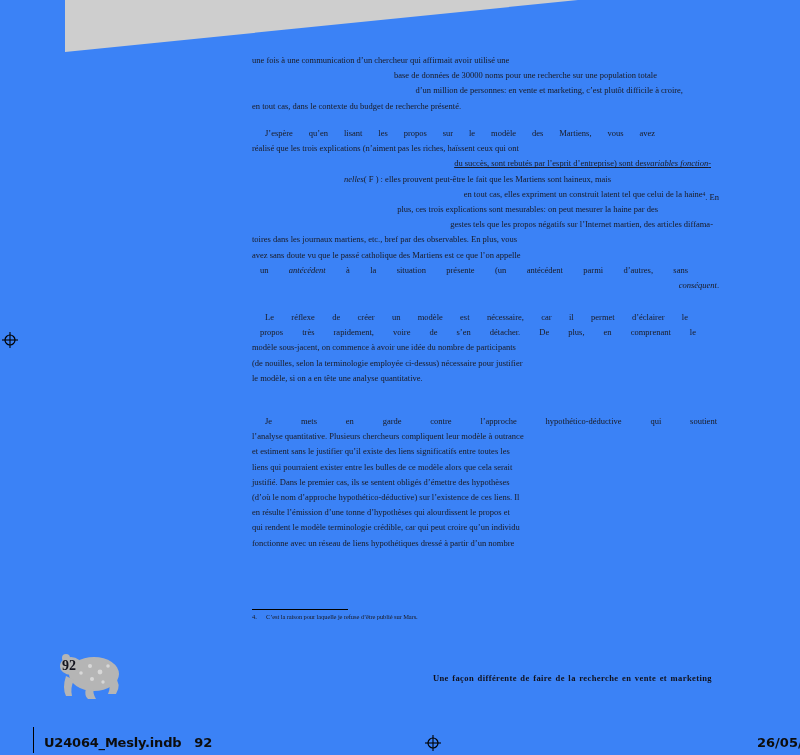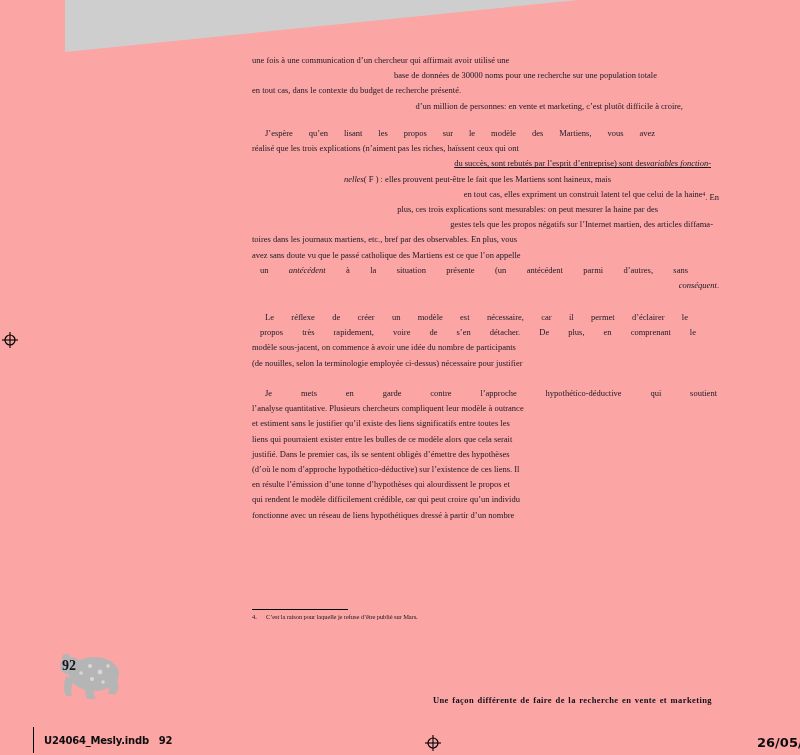--- a/index.html
+++ b/index.html
@@ -1,47 +1,47 @@
 <!DOCTYPE html>
 <html><head>
 <meta charset="utf-8">
 <style>
   html,body{margin:0;padding:0;background:#ffffff;}
-  .sheet{position:relative;width:800px;height:755px;background:#fca5a5;overflow:hidden;
+  .sheet{position:relative;width:800px;height:755px;background:#3b82f6;overflow:hidden;
          font-family:"Liberation Serif", serif;color:#1a1a22;}
   
   .wedge{position:absolute;left:65px;top:0;width:513px;height:52px;background:#cecece;
          clip-path:polygon(0 0,100% 0,0 100%);}
   
   .regmark{position:absolute;width:16px;height:16px;}
   .regmark-left{left:2px;top:332px;}
   .regmark-bottom{left:425px;top:735px;}
   
   .cropline{position:absolute;left:33px;top:727px;width:1px;height:26px;background:#000;}
   .slug{position:absolute;left:44px;top:735px;font-family:"DejaVu Sans",sans-serif;
-        font-size:10px;font-weight:bold;letter-spacing:-0.2px;color:#0d0d0d;white-space:pre;}
+        font-size:13px;font-weight:bold;letter-spacing:-0.2px;color:#0d0d0d;white-space:pre;}
   .slugdate{position:absolute;left:757px;top:735px;font-family:"DejaVu Sans",sans-serif;
         font-size:13px;font-weight:bold;color:#0d0d0d;}
   
   .content{position:absolute;left:252px;top:0;width:470px;font-size:8.5px;line-height:15.2px;}
   .para{position:absolute;left:0;width:470px;}
   .line{height:15.2px;white-space:normal;}
   .line.b{display:flex;justify-content:flex-end;}
   .line.b span{white-space:pre;}
   .line.s{text-align:justify;text-align-last:justify;margin-left:8px;}
   .it{font-style:italic;}
   .sup{font-size:5.5px;vertical-align:super;}
   
   .fnrule{position:absolute;left:252px;top:609px;width:96px;height:1px;background:#000;}
   .footnote{position:absolute;left:252px;top:613px;font-size:6.5px;letter-spacing:-0.1px;color:#1a1a22;}
   .footnote .fn-num{display:inline-block;width:14px;}
   
   .frog{position:absolute;left:56px;top:646px;}
   .pagenum{position:absolute;left:62px;top:658px;font-size:14px;font-weight:bold;color:#14141e;}
-  .runfoot{position:absolute;left:400px;top:695px;width:312px;text-align:right;
+  .runfoot{position:absolute;left:400px;top:673px;width:312px;text-align:right;
            font-size:8.5px;font-weight:bold;letter-spacing:0.4px;word-spacing:1px;color:#10101a;}
 </style>
 </head>
 <body>
 
 <div class="sheet">
 
   <div class="wedge"></div>
 
   <svg class="regmark regmark-left" viewBox="0 0 16 16">
@@ -56,25 +56,25 @@
     <line x1="0" y1="8" x2="16" y2="8" stroke="#000" stroke-width="1.1"></line>
   </svg>
 
   <div class="content" id="content">
       <div class="para" style="top: 53px;">
         <div class="line n"><span>une fois à une communication d’un chercheur qui affirmait avoir utilisé une</span></div>
         <div class="line b" style="width: 405px;">
           <span>base de données de 30</span>
           <span>000 noms pour une recherche sur une population totale</span>
         </div>
-        <div class="line n"><span>en tout cas, dans le contexte du budget de recherche présenté.</span></div>
         <div class="line b" style="width: 431px;">
           <span>d’un million de personnes</span>
           <span>: en vente et marketing, c’est plutôt difficile à croire,</span>
         </div>
+        <div class="line n"><span>en tout cas, dans le contexte du budget de recherche présenté.</span></div>
       </div>
       <div class="para" style="top: 126px;">
         <div class="line s" style="width: 390px; margin-left: 13px;"><span>J’espère qu’en lisant les propos sur le modèle des Martiens, vous avez</span></div>
         <div class="line n"><span>réalisé que les trois explications (n’aiment pas les riches, haïssent ceux qui ont</span></div>
         <div class="line b" style="width: 459px; text-decoration: underline;">
           <span>du succès, sont rebutés par l’esprit d’entreprise) sont des</span>
           <span class="it">variables fonction</span>
           <span>-</span>
         </div>
         <div class="line b" style="width: 359px;">
@@ -99,30 +99,31 @@
         <div class="line b" style="width: 467px;">
           <span class="it">conséquent</span>
           <span>.</span>
         </div>
       </div>
       <div class="para" style="top: 310px;">
         <div class="line s" style="width: 423px; margin-left: 13px;"><span>Le réflexe de créer un modèle est nécessaire, car il permet d’éclairer le</span></div>
         <div class="line s" style="width: 436px;"><span>propos très rapidement, voire de s’en détacher. De plus, en comprenant le</span></div>
         <div class="line n"><span>modèle sous-jacent, on commence à avoir une idée du nombre de participants</span></div>
         <div class="line n"><span>(de nouilles, selon la terminologie employée ci-dessus) nécessaire pour justifier</span></div>
+        <div class="line n"><span>le modèle, si on a en tête une analyse quantitative.</span></div>
       </div>
-      <div class="para" style="top: 386px;">
+      <div class="para" style="top: 414px;">
         <div class="line s" style="width: 452px; margin-left: 13px;"><span>Je mets en garde contre l’approche hypothético-déductive qui soutient</span></div>
         <div class="line n"><span>l’analyse quantitative. Plusieurs chercheurs compliquent leur modèle à outrance</span></div>
         <div class="line n"><span>et estiment sans le justifier qu’il existe des liens significatifs entre toutes les</span></div>
         <div class="line n"><span>liens qui pourraient exister entre les bulles de ce modèle alors que cela serait</span></div>
         <div class="line n"><span>justifié. Dans le premier cas, ils se sentent obligés d’émettre des hypothèses</span></div>
         <div class="line n"><span>(d’où le nom d’approche hypothético-déductive) sur l’existence de ces liens. Il</span></div>
         <div class="line n"><span>en résulte l’émission d’une tonne d’hypothèses qui alourdissent le propos et</span></div>
-        <div class="line n"><span>qui rendent le modèle difficilement crédible, car qui peut croire qu’un individu</span></div>
+        <div class="line n"><span>qui rendent le modèle terminologie crédible, car qui peut croire qu’un individu</span></div>
         <div class="line n"><span>fonctionne avec un réseau de liens hypothétiques dressé à partir d’un nombre</span></div>
       </div>
     </div>
 
   <div class="fnrule"></div>
   <div class="footnote">
     <span class="fn-num">4.</span><span>C’est la raison pour laquelle je refuse d’être publié sur Mars.</span>
   </div>
 
   <svg class="frog" width="66" height="54" viewBox="0 0 66 54">

